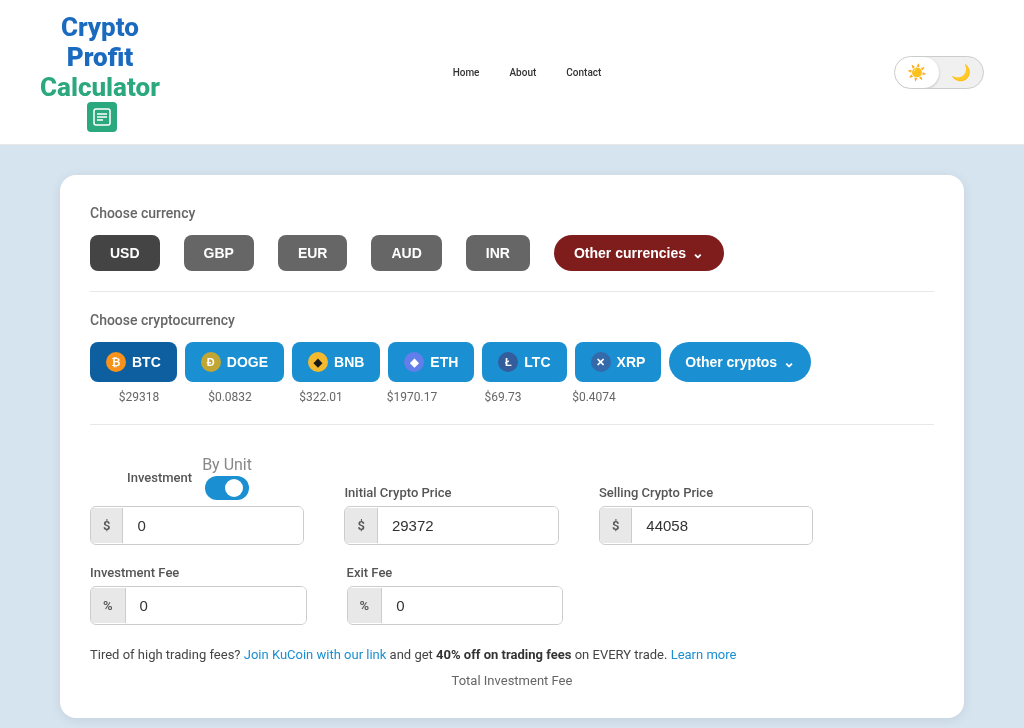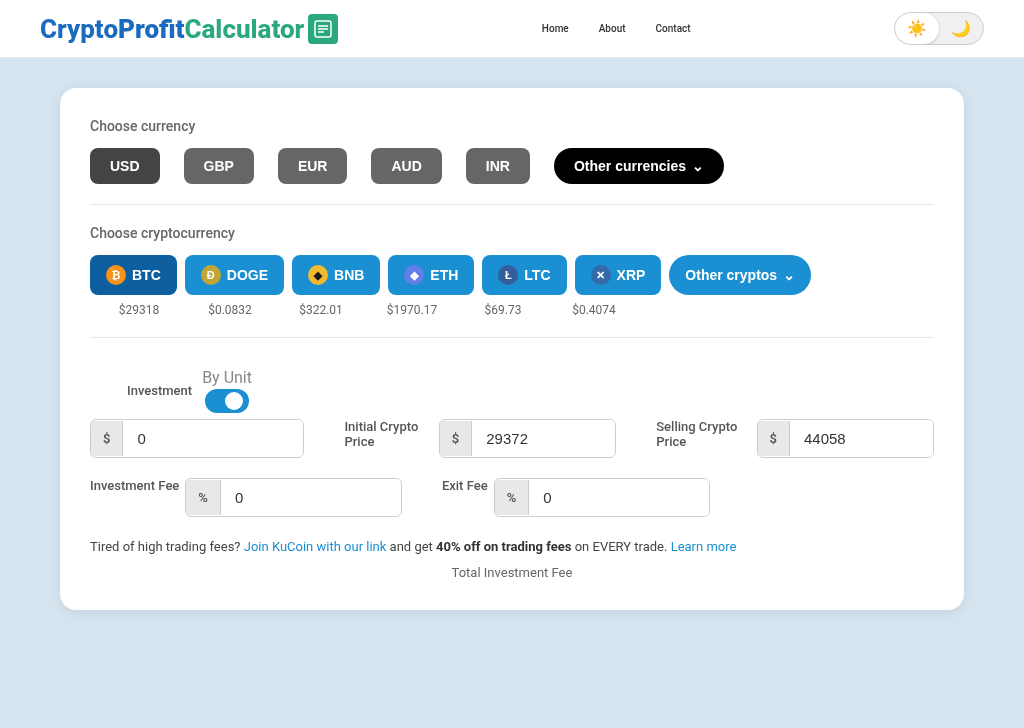--- a/index.html
+++ b/index.html
@@ -18,20 +18,21 @@
       display: flex;
       align-items: center;
       justify-content: space-between;
       border-bottom: 1px solid #e8e8e8;
     }
     .logo {
       display: flex;
       align-items: center;
       font-size: 26px;
       font-weight: 800;
+      flex-direction: column;
     }
     .logo-crypto { color: #1a6bbf; }
     .logo-profit { color: #1a6bbf; font-weight: 900; }
     .logo-calculator { color: #2ca87f; }
     .logo-icon {
       display: inline-flex;
       align-items: center;
       justify-content: center;
       width: 30px;
       height: 30px;
@@ -109,21 +110,21 @@
       cursor: pointer;
     }
     .currency-btn.active, .currency-btn:first-child {
       background: #444;
       color: #fff;
     }
     .currency-btn.other {
       display: flex;
       align-items: center;
       gap: 6px;
-      background: #000000;
+      background: #7f1d1d;
       color: #fff;
       border-radius: 20px;
     }
 
     .divider {
       border: none;
       border-top: 1px solid #e8e8e8;
       margin: 20px 0;
     }
 
@@ -195,21 +196,21 @@
       margin-bottom: 2px;
     }
     .input-row {
       display: flex;
       gap: 40px;
       margin-bottom: 20px;
       align-items: flex-end;
     }
     .input-group {
       display: flex;
-      flex-direction: row;
+      flex-direction: column;
       gap: 6px;
     }
     .input-group label {
       font-size: 13px;
       color: #555;
       font-weight: 500;
     }
     .input-with-prefix {
       display: flex;
       align-items: center;

